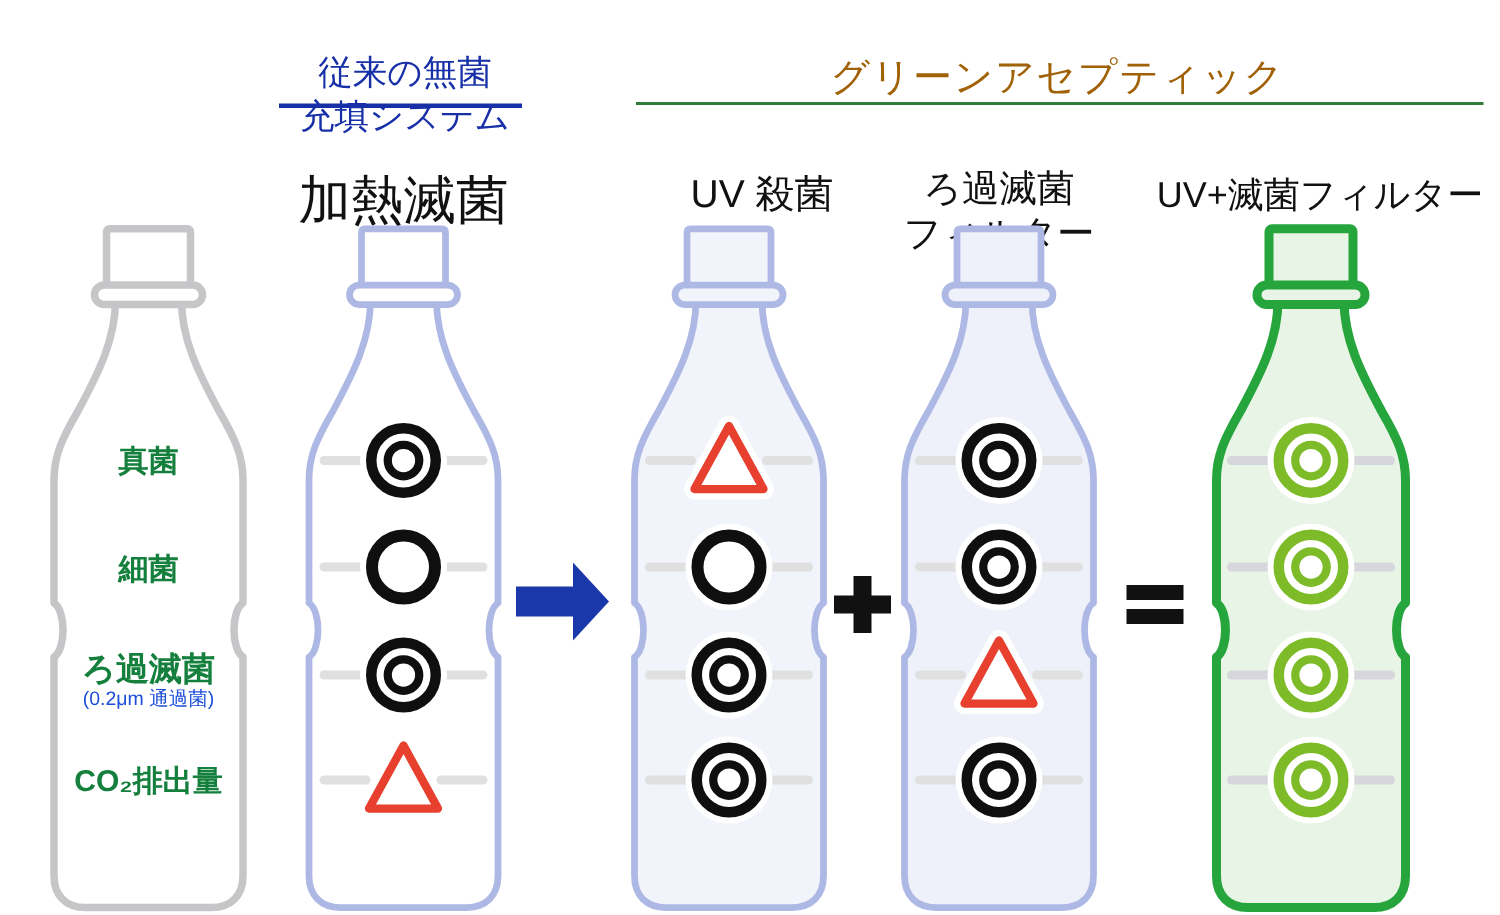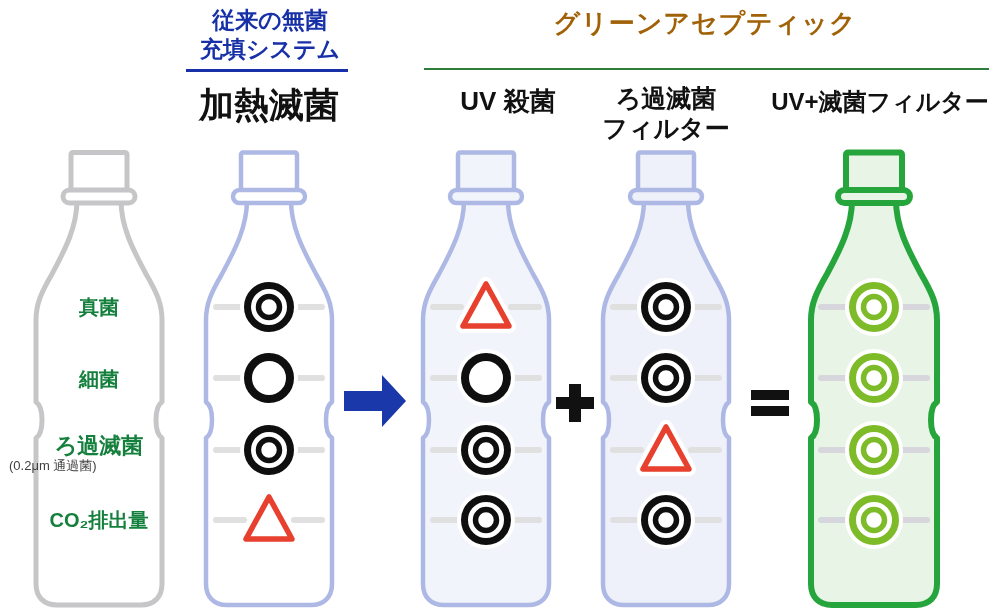--- a/index.html
+++ b/index.html
@@ -1,20 +1,20 @@
 <!DOCTYPE html>
 <html><head>
 <meta charset="utf-8">
 <style>
   html,body{margin:0;padding:0;background:#fff;}
   body{font-family:"Liberation Sans","DejaVu Sans",sans-serif;}
   #stage{position:relative;width:1000px;height:610px;background:#fff;overflow:hidden;}
 
   .pre{white-space:pre-line;}
-  .hdr{position:absolute;text-align:center;font-weight:700;color:#111;}
+  .hdr{position:absolute;text-align:center;font-weight:400;color:#111;margin-top:28px;}
 
   #title-conventional{left:160px;top:6px;width:220px;font-size:23px;line-height:1.25;color:#1730a8;}
   #conv-underline{position:absolute;left:186px;top:69px;width:162px;height:3px;background:#1730a8;}
   #title-green{left:455px;top:6px;width:500px;font-size:26px;color:#a16207;letter-spacing:1px;text-align:center;}
   #green-underline{position:absolute;left:424px;top:68px;width:565px;height:2px;background:#2e7d3a;}
 
   #col-h1{left:169px;top:82px;width:200px;font-size:35px;}
   #col-h2{left:408px;top:84px;width:200px;font-size:26px;}
   #col-h3{left:566px;top:84px;width:200px;font-size:25px;line-height:1.18;}
   #col-h4{left:760px;top:86px;width:240px;font-size:24px;}
@@ -23,21 +23,21 @@
   #bottle-0{left:33px;}
   #bottle-1{left:203px;}
   #bottle-2{left:420px;}
   #bottle-3{left:600px;}
   #bottle-4{left:808px;}
 
   .row-label{position:absolute;left:19px;width:160px;text-align:center;color:#15803d;font-weight:800;}
   #row-label-0{top:294px;font-size:20px;}
   #row-label-1{top:366px;font-size:20px;}
   #row-label-2{top:431px;font-size:22px;}
-  #row-sublabel-2{position:absolute;left:9px;width:180px;text-align:left;top:457px;font-size:13px;font-weight:400;color:#404040;}
+  #row-sublabel-2{position:absolute;left:9px;width:180px;text-align:center;top:457px;font-size:13px;font-weight:400;color:#1d4ed8;}
   #row-label-3{top:507px;font-size:20px;}
 
   
   #op-arrow{position:absolute;left:344px;top:375px;width:62px;height:52px;}
   #op-plus{position:absolute;left:556px;top:384px;width:38px;height:38px;}
   #op-plus .h{position:absolute;left:0;top:13px;width:38px;height:12px;background:#111;}
   #op-plus .v{position:absolute;left:13px;top:0;width:12px;height:38px;background:#111;}
   #op-equals{position:absolute;left:751px;top:390px;width:38px;height:26px;}
   #op-equals .b1,#op-equals .b2{position:absolute;left:0;width:38px;height:10px;background:#111;}
   #op-equals .b1{top:0;}

